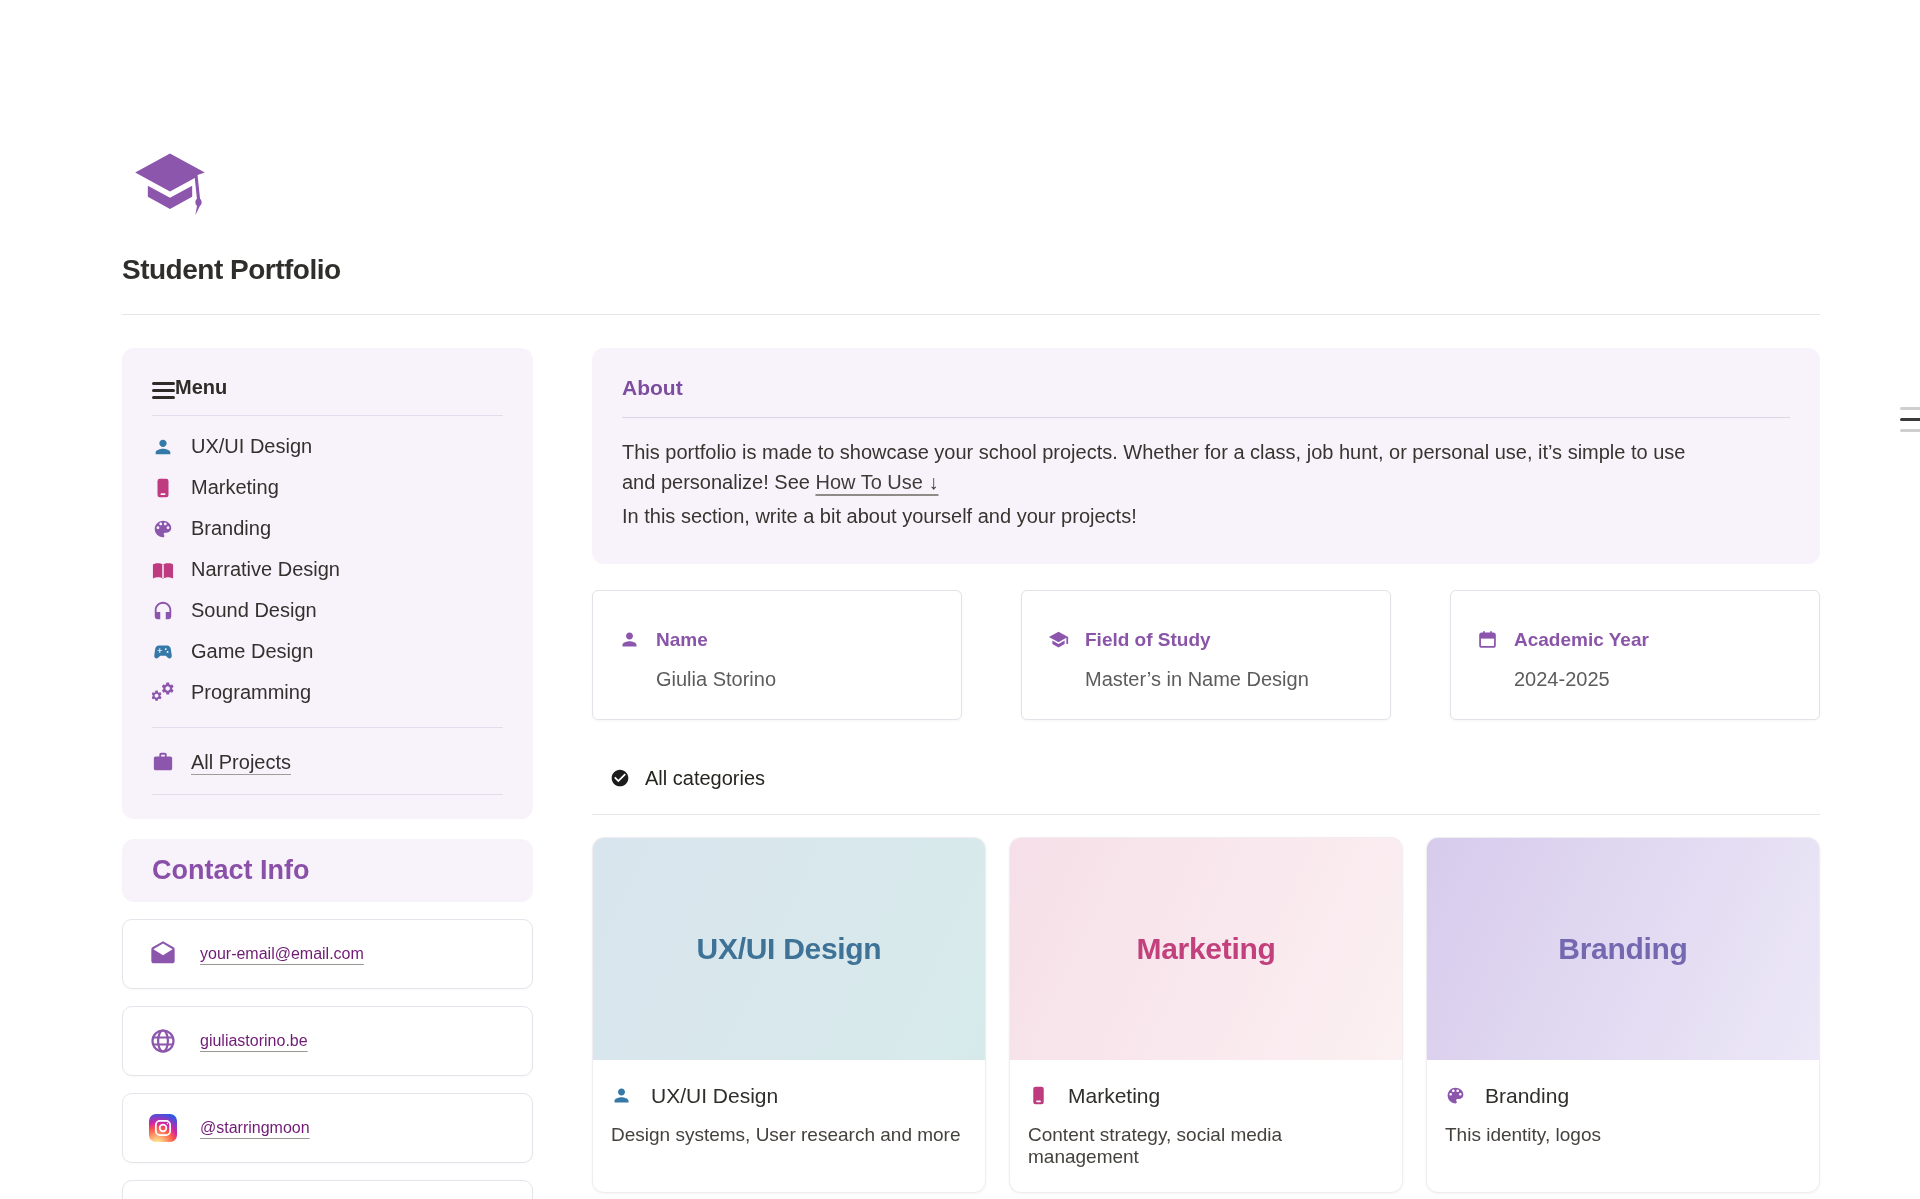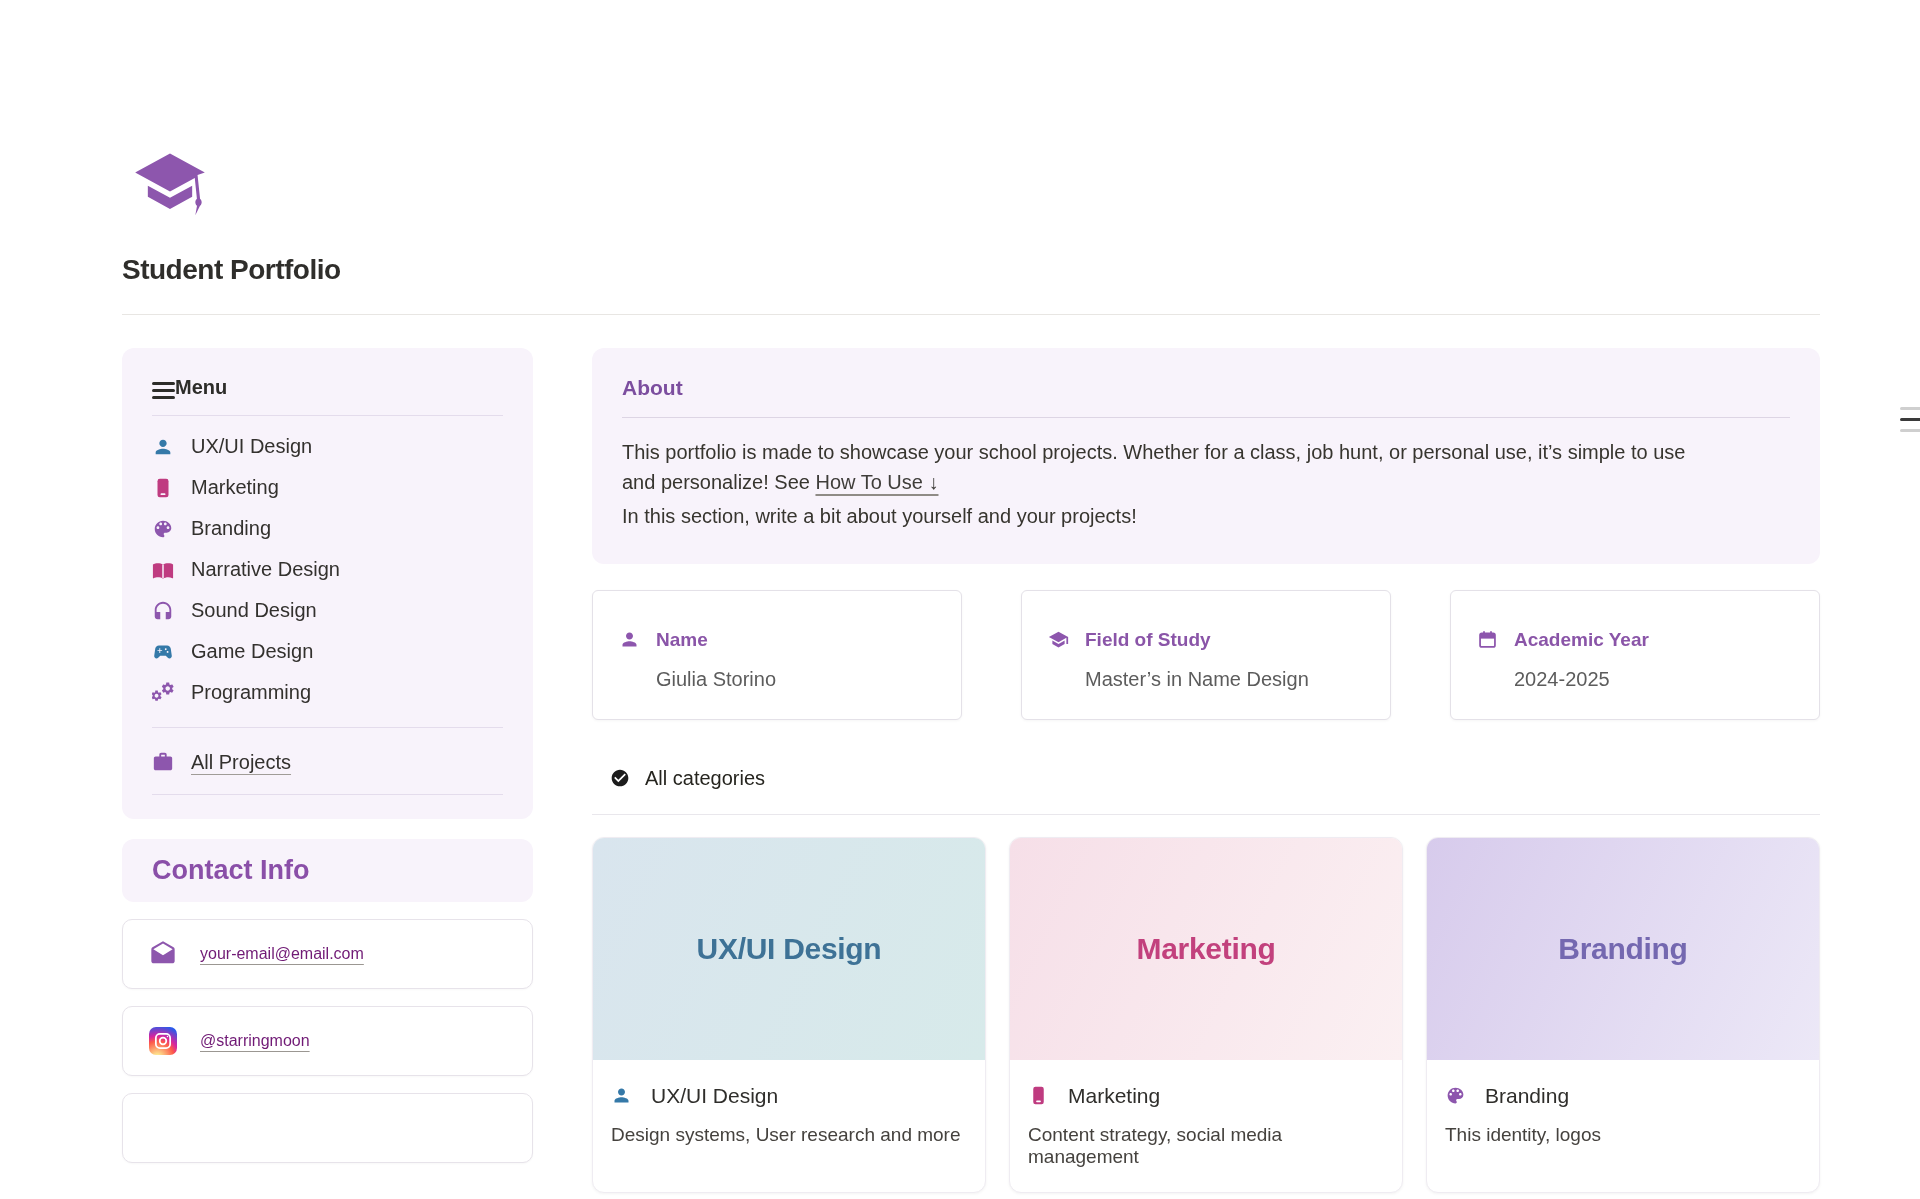--- a/index.html
+++ b/index.html
@@ -218,20 +218,30 @@
 
       <div class="contact-card">
         <span class="contact-icon" style="color: rgb(141, 86, 173);">
           <svg viewBox="0 0 24 24" fill="currentColor">
               <path d="M21.99 8c0-.72-.37-1.35-.94-1.7L12 1 2.95 6.3C2.38 6.65 2 7.28 2 8v10c0 1.1.9 2 2 2h16c1.1 0 2-.9 2-2l-.01-10zM12 13L3.74 7.84 12 3l8.26 4.84L12 13z"></path>
             </svg>
         </span>
         <span class="contact-link">your-email@email.com</span>
       </div>
 
+      <div class="contact-card">
+        <span class="contact-icon" style="color: rgb(141, 86, 173);">
+          <svg viewBox="0 0 24 24" fill="none" stroke="currentColor" stroke-width="1.9">
+              <circle cx="12" cy="12" r="9"></circle>
+              <ellipse cx="12" cy="12" rx="4.2" ry="9"></ellipse>
+              <path d="M3.4 9h17.2M3.4 15h17.2"></path>
+            </svg>
+        </span>
+        <span class="contact-link">giuliastorino.be</span>
+      </div>
 
       <div class="contact-card">
         <span class="ig-icon">
           <svg viewBox="0 0 24 24" fill="none" stroke="#ffffff" stroke-width="1.9">
               <rect x="4.2" y="4.2" width="15.6" height="15.6" rx="4.4"></rect>
               <circle cx="12" cy="12" r="3.6"></circle>
               <circle cx="16.9" cy="7.1" r="0.8" fill="#ffffff" stroke="none"></circle>
             </svg>
         </span>
         <span class="contact-link">@starringmoon</span>

